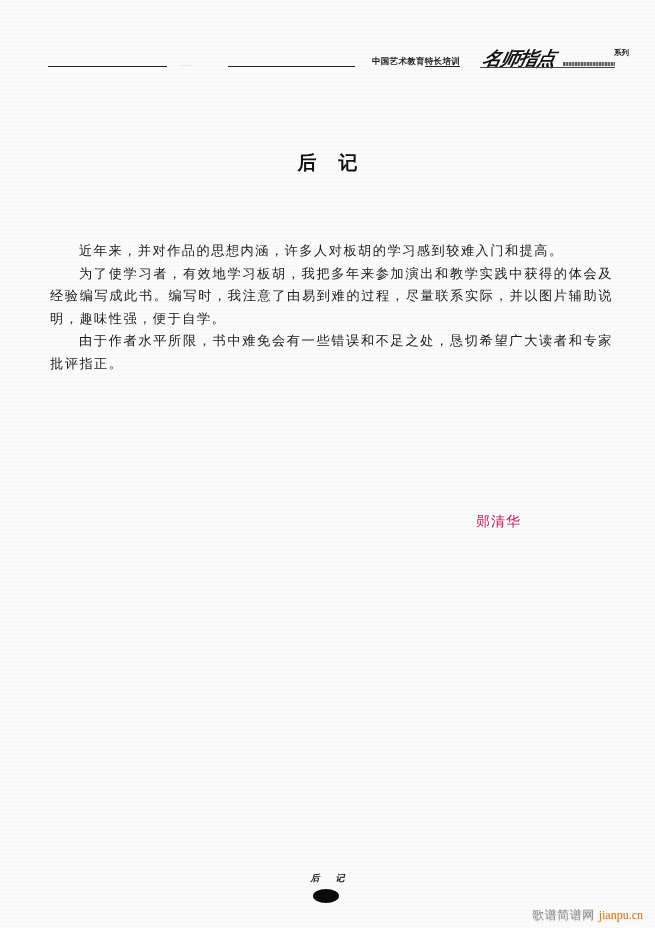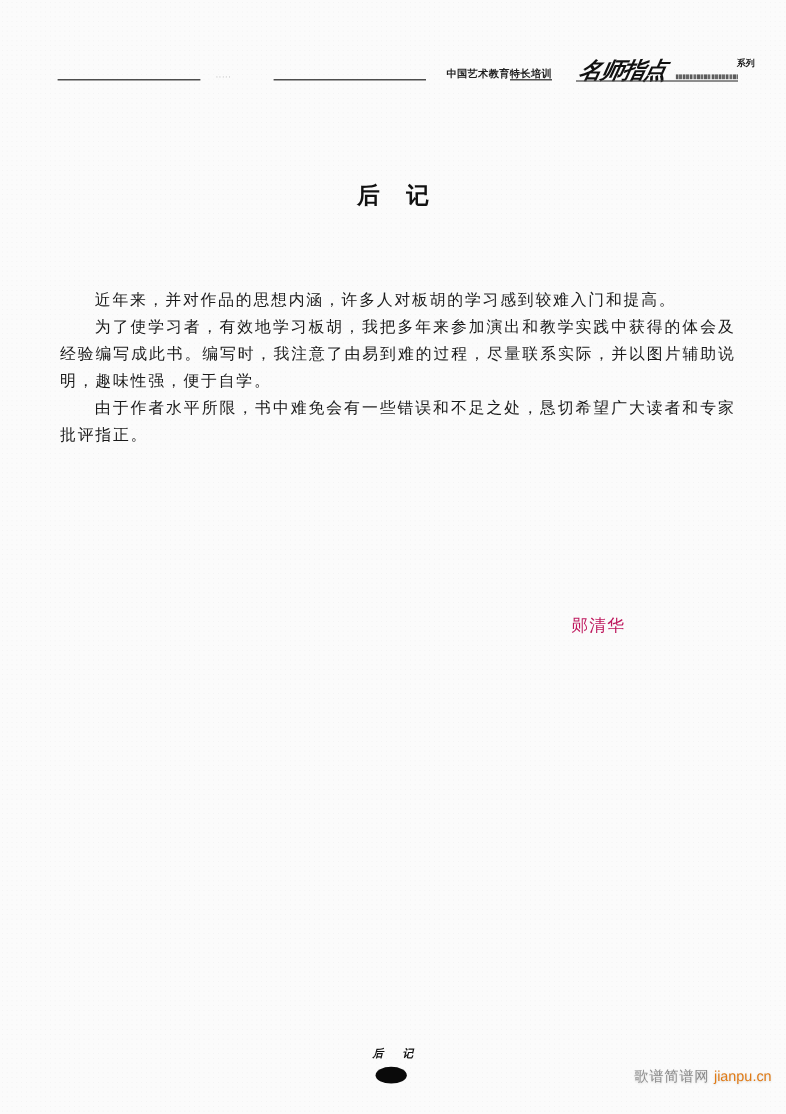--- a/index.html
+++ b/index.html
@@ -158,24 +158,24 @@
       left: 313px;
       top: 889px;
       width: 26px;
       height: 14px;
       border-radius: 50%;
       background: #0a0a0a;
     }
     .watermark {
       position: absolute;
       right: 12px;
-      bottom: 22px;
+      bottom: 4px;
       font-size: 12px;
       color: #8a8a8a;
-      font-family: Liberation Sans, sans-serif;
+      font-family: Liberation Serif, serif;
       white-space: nowrap;
       text-shadow: 0 1px 2px rgba(0,0,0,0.15);
       margin-left: 28px;
     }
     .watermark .wm-cn { color: #8c8c8c; letter-spacing: 0.5px; }
     .watermark .wm-url { color: #e07b16; margin-left: 4px; }
   </style>
 </head>
 <body>
 

